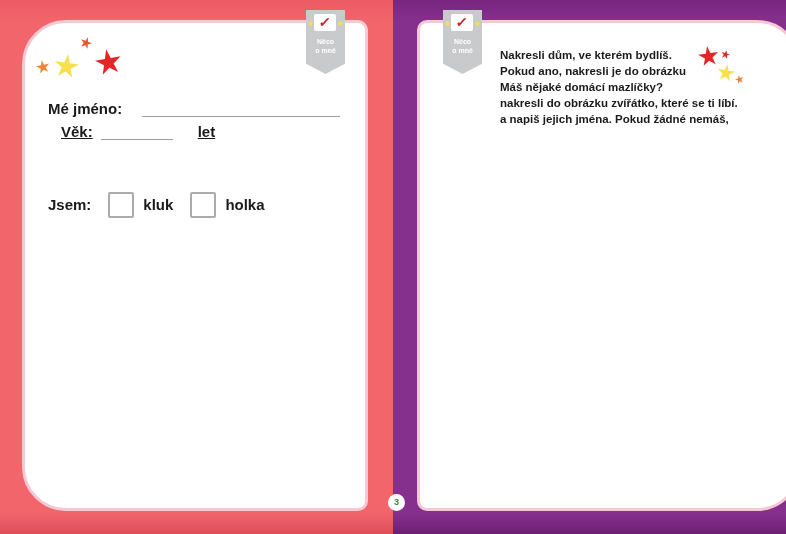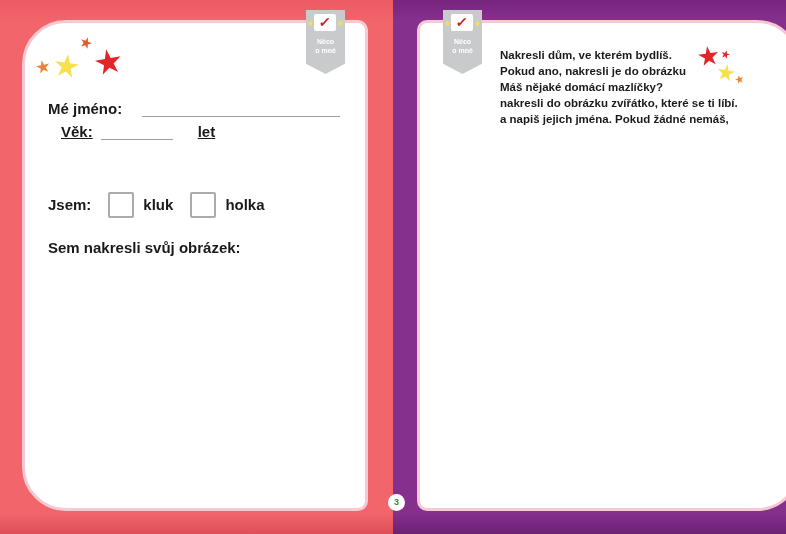--- a/index.html
+++ b/index.html
@@ -176,23 +176,20 @@
 
     <div class="form-row gender-row" style="left:23px; top:124px; width:292px; height:27px;margin-top:44px;">
       <span>Jsem:</span>
       <span class="checkbox" style="margin-left:17px;"></span>
       <span style="margin-left:9px;">kluk</span>
       <span class="checkbox" style="margin-left:17px;"></span>
       <span style="margin-left:9px;text-align:center;">holka</span>
     </div>
 
 
-    <div class="form-row" style="left:23px; top:216px; width:292px;">
-      <span>Sem nakresli svůj obrázek:</span>
-    </div>
 
     <div style="position:absolute; left:23px; top:240px; width:300px; height:240px;"></div>
   </div>
 
   <div class="page page-right">
 
     <div class="instructions">
       <div>Nakresli dům, ve kterém bydlíš.</div>
       <div>Pokud ano, nakresli je do obrázku</div>
       <div>Máš nějaké domácí mazlíčky?</div>

